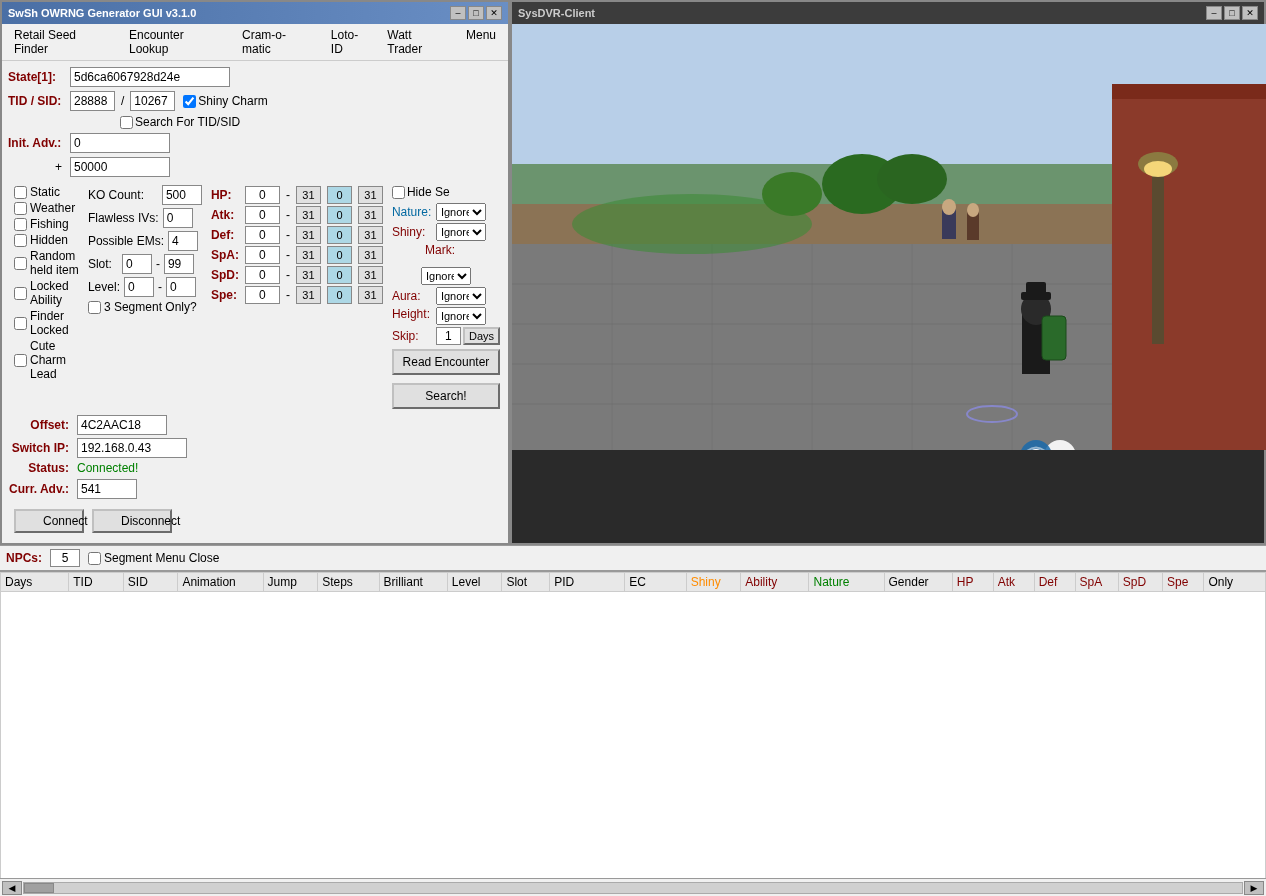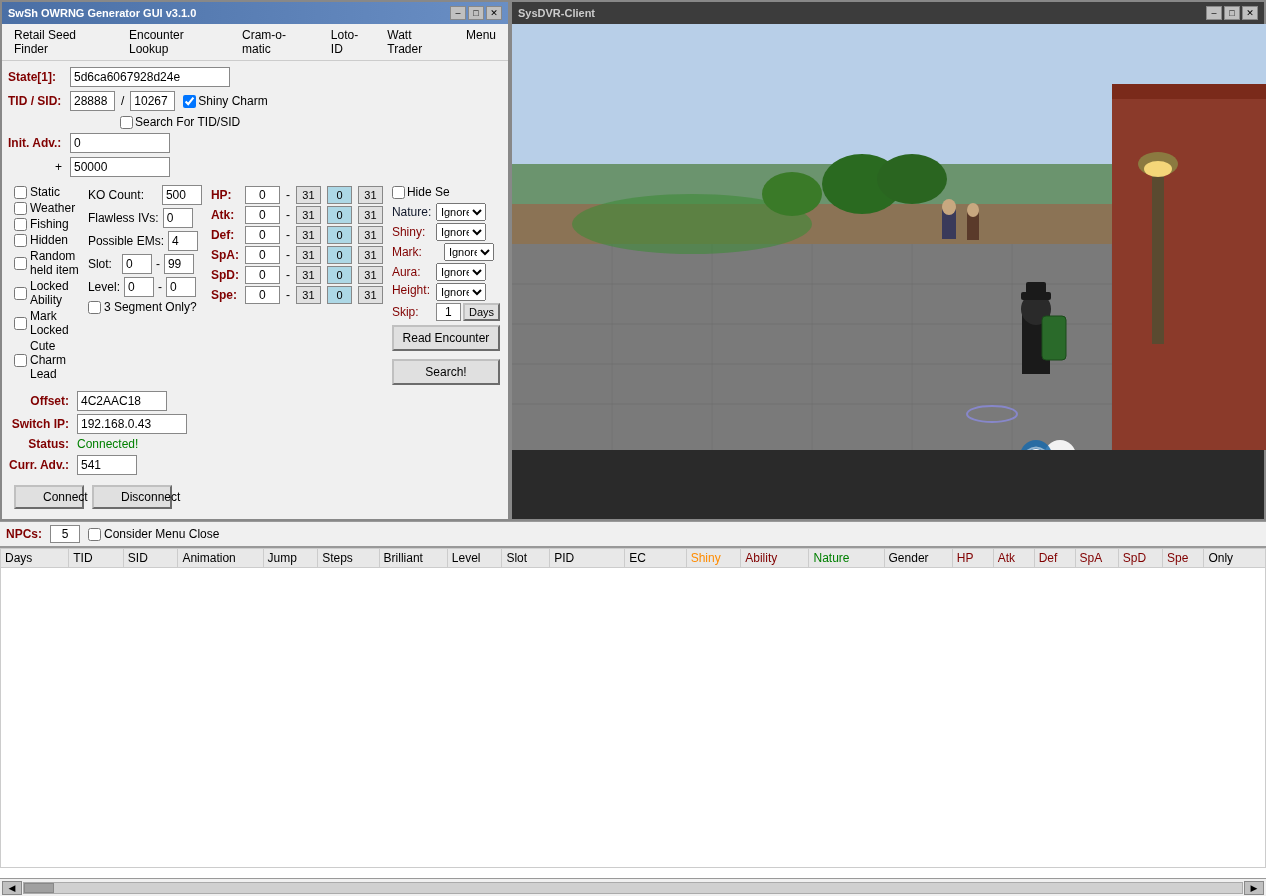--- a/index.html
+++ b/index.html
@@ -140,21 +140,21 @@
             <label style="display:flex;align-items:center;gap:3px;margin-bottom:2px;">
               <input type="checkbox" style="">
               <span>Random held item</span>
             </label>
             <label style="display:flex;align-items:center;gap:3px;margin-bottom:2px;">
               <input type="checkbox" style="">
               <span>Locked Ability</span>
             </label>
             <label style="display:flex;align-items:center;gap:3px;margin-bottom:2px;">
               <input type="checkbox" style="">
-              <span>Mark Locked</span>
+              <span>Finder Locked</span>
             </label>
             <label style="display:flex;align-items:center;gap:3px;margin-bottom:2px;">
               <input type="checkbox" style="">
               <span>Cute Charm Lead</span>
             </label>
           </div>
 
           <div class="panel-mid" style="padding:4px 2px;">
             <div style="display:flex;align-items:center;gap:4px;margin-bottom:3px;">
               <span style="min-width:70px;">KO Count:</span>
@@ -241,32 +241,32 @@
             </tbody>
               </table>
           </div>
 
           <div style="width:120px;padding:4px 2px;">
             <label style="display:flex;align-items:center;gap:2px;margin-bottom:4px;">
               <input type="checkbox" style="">
               <span>Hide Se</span>
             </label>
             <div style="margin-bottom:2px;display:flex;align-items:center;gap:2px;">
-              <span style="color:#0f172a;min-width:42px;">Nature:</span>
+              <span style="color:#0369a1;min-width:42px;">Nature:</span>
               <select style="width:50px;height:18px;font-size:11px;">
                 <option>Ignore</option>
               </select>
             </div>
             <div style="margin-bottom:2px;display:flex;align-items:center;gap:2px;">
               <span style="color:#800000;min-width:42px;">Shiny:</span>
               <select style="width:50px;height:18px;font-size:11px;">
                 <option>Ignore</option>
               </select>
             </div>
-            <div style="margin-bottom:2px;display:flex;align-items:center;gap:10px;">
+            <div style="margin-bottom:2px;display:flex;align-items:center;gap:10px;flex-direction:column;">
               <span style="color:#800000;min-width:42px;">Mark:</span>
               <select style="width:50px;height:18px;font-size:11px;">
                 <option>Ignore</option>
               </select>
             </div>
             <div style="margin-bottom:2px;display:flex;align-items:center;gap:2px;">
               <span style="color:#800000;min-width:42px;">Aura:</span>
               <select style="width:50px;height:18px;font-size:11px;">
                 <option>Ignore</option>
               </select>
@@ -390,21 +390,21 @@
         </svg>
       </div>
     </div>
   </div>
 
   <div style="background:#f0f0f0;border-top:1px solid #999;padding:3px 6px;display:flex;align-items:center;gap:8px;">
     <span style="color:#800000;font-weight:bold;">NPCs:</span>
     <input style="width: 30px; height: 18px; border: 1px solid rgb(136, 136, 136); text-align: center;" value="5">
     <label style="display:flex;align-items:center;gap:3px;">
       <input type="checkbox" style="">
-      <span>Consider Menu Close</span>
+      <span>Segment Menu Close</span>
     </label>
   </div>
 
   <div style="overflow:auto;flex:1;background:white;border-top:2px solid #999;">
     <table class="results-table">
       <thead>
         <tr>
           <th style="min-width:50px;"><span>Days</span></th>
           <th style="min-width:40px;"><span>TID</span></th>
           <th style="min-width:40px;"><span>SID</span></th>

